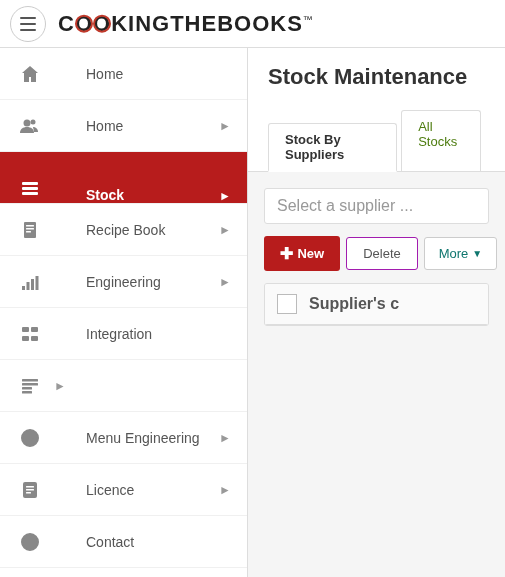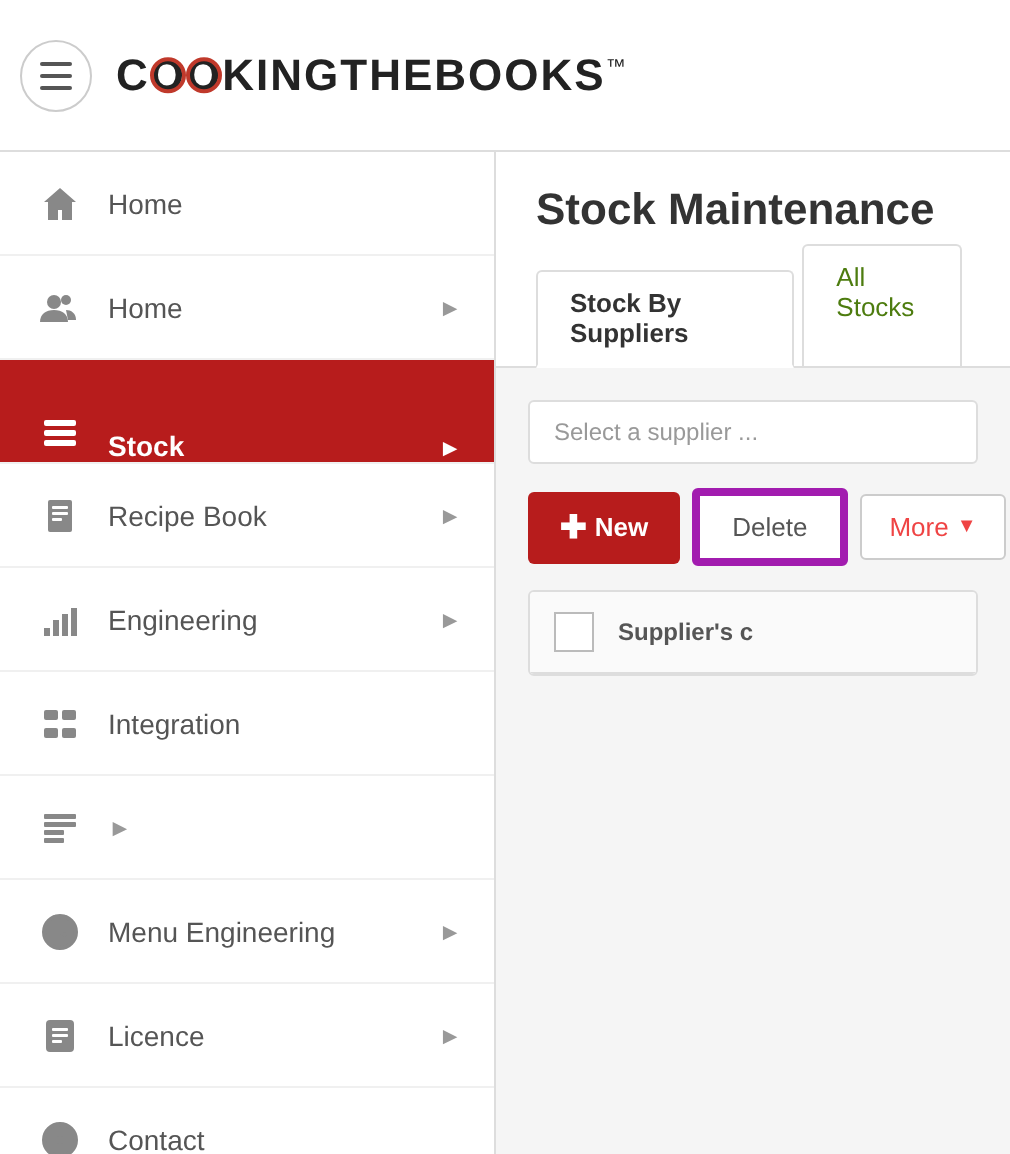--- a/index.html
+++ b/index.html
@@ -11,21 +11,21 @@
       background: #f5f5f5;
       display: flex;
       flex-direction: column;
     }
 
     
     .header {
       display: flex;
       align-items: center;
       background: #fff;
-      height: 76px;
+      height: 48px;
       border-bottom: 1px solid #ddd;
       padding: 0 10px;
       gap: 12px;
       flex-shrink: 0;
     }
     .menu-btn {
       width: 36px;
       height: 36px;
       border: 1px solid #ccc;
       border-radius: 50%;
@@ -116,20 +116,21 @@
       height: 28px;
       display: flex;
       align-items: center;
       justify-content: center;
       flex-shrink: 0;
       margin-right: 10px;
     }
     .nav-label {
       flex: 1;
       font-size: 14px;
+      margin-left: 32px;
     }
     .nav-arrow {
       font-size: 12px;
       color: #999;
     }
     .nav-item.active .nav-arrow {
       color: #fff;
     }
 
     
@@ -142,21 +143,21 @@
     }
     .content-header {
       background: #fff;
       padding: 16px 20px 0 20px;
       border-bottom: 1px solid #ddd;
     }
     .page-title {
       font-size: 22px;
       font-weight: bold;
       color: #333;
-      margin-bottom: 4px;
+      margin-bottom: 20px;
     }
     .tabs {
       display: flex;
       gap: 0;
     }
     .tab {
       padding: 8px 16px;
       font-size: 13px;
       cursor: pointer;
       border: 1px solid #ddd;
@@ -181,21 +182,21 @@
       padding: 16px;
       flex: 1;
       overflow: auto;
     }
 
     
     .supplier-select {
       background: #fff;
       border: 1px solid #ddd;
       padding: 8px 12px;
-      font-size: 12px;
+      font-size: 16px;
       color: #999;
       border-radius: 3px;
       margin-bottom: 12px;
       width: 100%;
       cursor: pointer;
     }
 
     
     .toolbar {
       display: flex;
@@ -216,29 +217,29 @@
       gap: 4px;
       font-weight: bold;
     }
     .btn-new .plus {
       font-size: 16px;
       font-weight: bold;
     }
     .btn-delete {
       background: #fff;
       color: #555;
-      border: 4px solid #a21caf;
+      border: 1px solid #a21caf;
       padding: 8px 16px;
       border-radius: 3px;
       font-size: 13px;
       cursor: pointer;
     }
     .btn-more {
       background: #fff;
-      color: #ef4444;
+      color: #0f766e;
       border: 1px solid #ccc;
       padding: 8px 14px;
       border-radius: 3px;
       font-size: 13px;
       cursor: pointer;
       display: flex;
       align-items: center;
       gap: 4px;
     }
     .btn-more .chevron {
@@ -261,21 +262,21 @@
     }
     .table-checkbox {
       width: 20px;
       height: 20px;
       border: 1px solid #bbb;
       background: #fff;
       margin-right: 12px;
       flex-shrink: 0;
     }
     .table-col-header {
-      font-size: 12px;
+      font-size: 16px;
       color: #555;
       font-weight: bold;
     }
 
     
     .nav-icon svg {
       width: 20px;
       height: 20px;
     }
     .icon-gray { fill: #888; }

